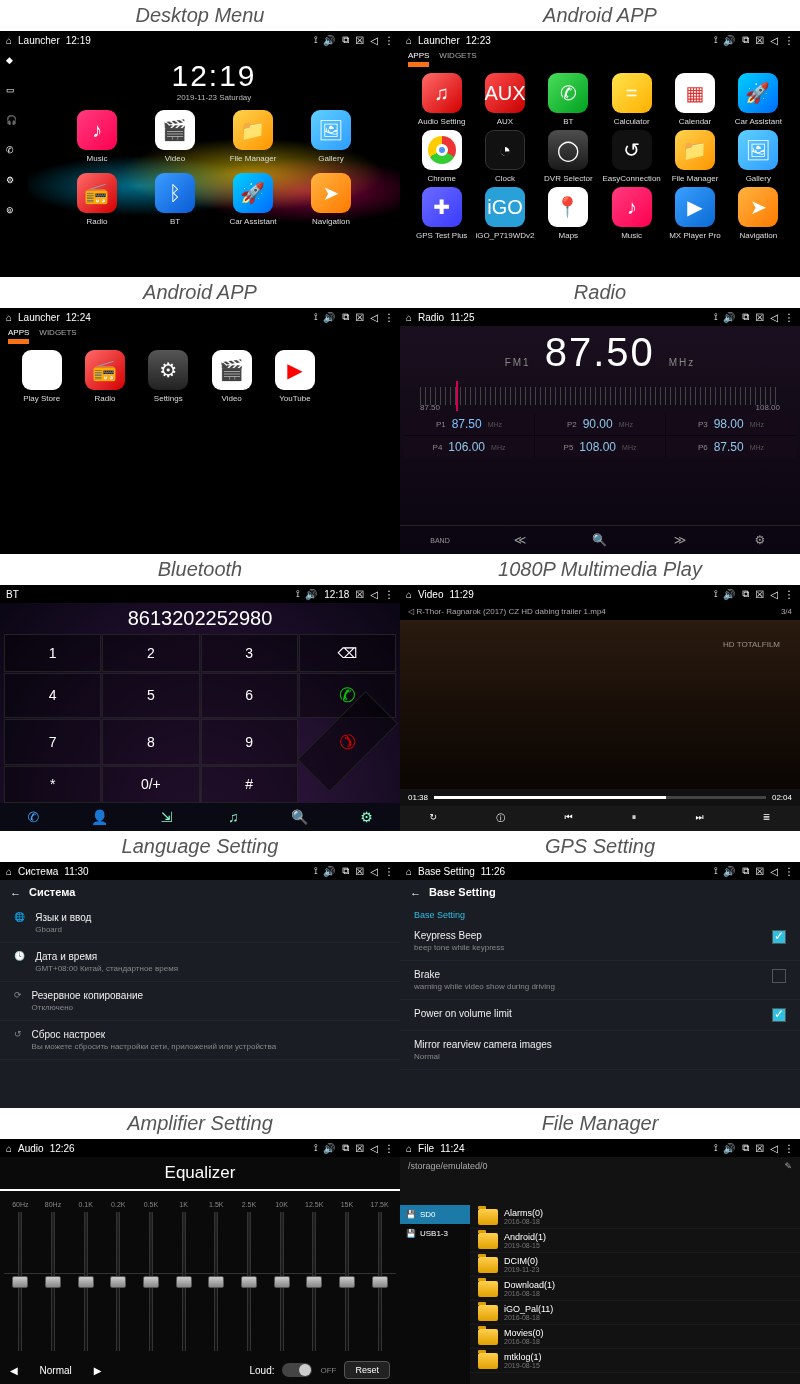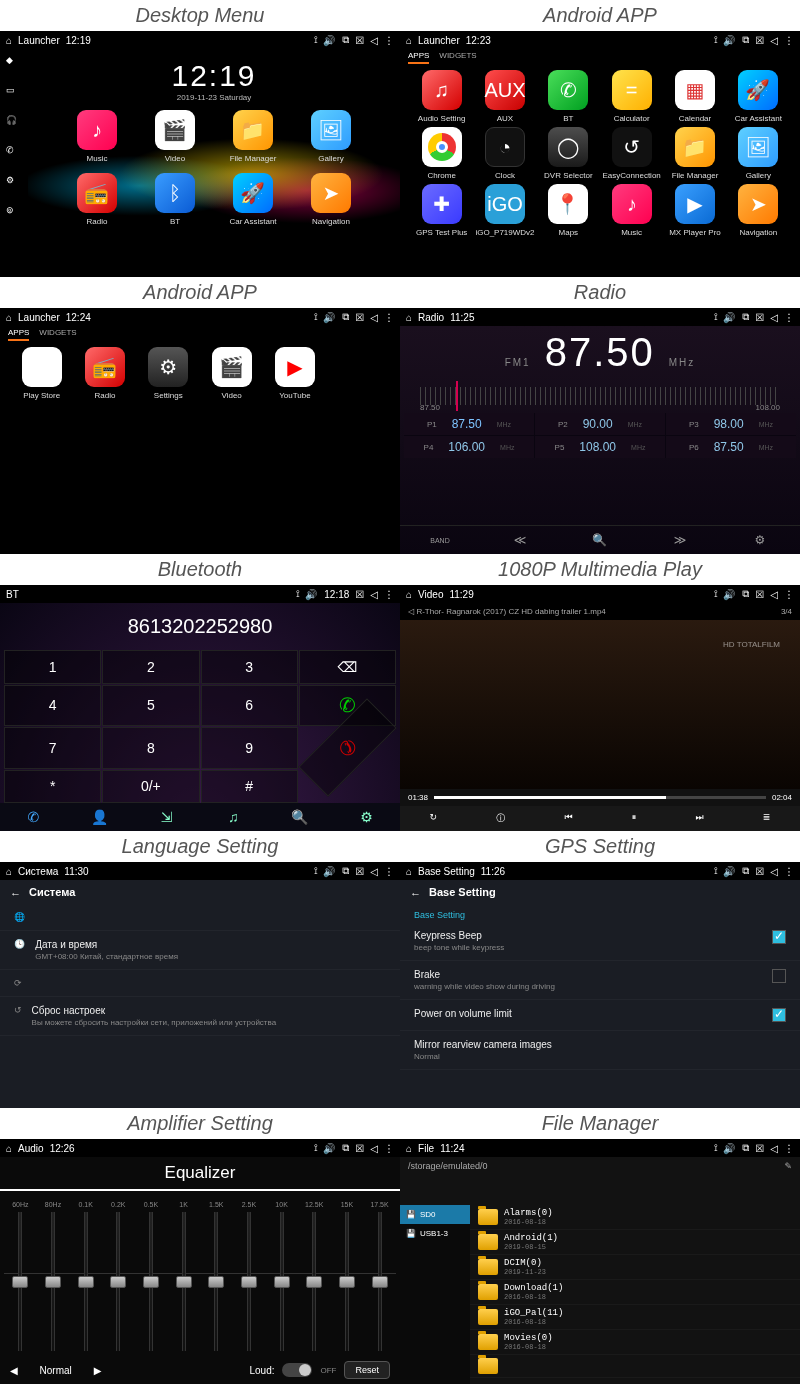--- a/index.html
+++ b/index.html
@@ -3,21 +3,21 @@
 <meta charset="utf-8">
 <style>
   * { margin:0; padding:0; box-sizing:border-box; }
   body { background:#fff; font-family:"Segoe UI",Arial,sans-serif; width:800px; }
   .grid { display:grid; grid-template-columns:1fr 1fr; }
   .cell { }
   .cell-title { font-size:20px; color:#555; text-align:center; padding:4px 0; font-style:italic; font-weight:300; }
   .screen { background:#000; height:246px; color:#fff; font-size:9px; position:relative; overflow:hidden; }
   .statusbar { display:flex; align-items:center; height:18px; padding:0 6px; gap:6px; background:#000; font-size:10px; }
   .under-tabs { display:flex; gap:10px; padding:2px 8px; font-size:8px; color:#aaa; }
-  .under-tabs .active { color:#fff; border-bottom:2px solid #f97316; padding-bottom:2px; }
+  .under-tabs .active { color:#fff; border-bottom:5px solid #f97316; padding-bottom:2px; }
   
   .desk { display:flex; flex:1; height:calc(100% - 18px); }
   .sidebar { width:28px; display:flex; flex-direction:column; align-items:center; gap:14px; padding-top:6px; background:#000; }
   .sidebar .ico { width:16px; height:16px; }
   .deskmain { flex:1; position:relative; display:flex; flex-direction:column; align-items:center; }
   .wave { position:absolute; inset:0; background:
      radial-gradient(ellipse 220px 60px at 60% 55%,rgba(255,220,0,.6),transparent 60%),
      radial-gradient(ellipse 200px 50px at 30% 60%,rgba(0,200,255,.55),transparent 60%),
      radial-gradient(ellipse 200px 55px at 75% 62%,rgba(255,0,120,.55),transparent 60%),
      #000; }
@@ -59,30 +59,30 @@
   .radio-bg { background:linear-gradient(180deg,#1a0f1e,#0a0510); height:calc(100% - 18px); display:flex; flex-direction:column; }
   .freq-big { text-align:center; font-size:40px; font-weight:300; letter-spacing:2px; padding:4px 13px; display:flex; align-items:baseline; justify-content:center; gap:14px; }
   .freq-big .band { font-size:10px; color:#888; }
   .freq-big .mhz { font-size:10px; color:#888; }
   .dial { position:relative; height:30px; margin:2px 20px; }
   .dial-line { position:absolute; top:50%; left:0; right:0; height:18px; transform:translateY(-50%);
     background:repeating-linear-gradient(90deg,#444 0 1px,transparent 1px 5px); }
   .dial-needle { position:absolute; top:0; bottom:0; width:2px; background:#d4004f; left:10%; }
   .dial-lbl { position:absolute; font-size:8px; color:#888; top:22px; }
   .presets { display:grid; grid-template-columns:repeat(3,1fr); gap:1px; background:#0a0510; margin:0 4px; }
-  .preset { display:flex; align-items:center; justify-content:center; gap:15px; padding:4px 0; font-size:10px; background:#140a18; }
+  .preset { display:flex; align-items:center; justify-content:center; gap:6px; padding:4px 0; font-size:10px; background:#140a18; }
   .preset .pn { color:#888; font-size:8px; }
   .preset .pf { color:#8fc7e8; font-size:12px; }
   .preset .pu { color:#555; font-size:7px; }
   .preset.active .pf { color:#7ec4ff; }
   .radio-bottom { display:flex; justify-content:space-around; padding:4px 0; margin-top:auto; border-top:1px solid #222; }
   .rb-btn { width:30px; height:20px; display:flex; align-items:center; justify-content:center; color:#999; font-size:12px; }
   
   .bt-bg { background:radial-gradient(ellipse at 50% 100%,#3a1a4a,#0a0614); height:calc(100% - 18px); display:flex; flex-direction:column; }
-  .bt-num { text-align:center; font-size:20px; padding:12px 0; }
+  .bt-num { text-align:center; font-size:20px; padding:4px 0; }
   .dialpad { display:grid; grid-template-columns:repeat(4,1fr); gap:1px; flex:1; margin:0 4px; }
   .key { background:rgba(0,0,0,.4); border:1px solid #222; display:flex; align-items:center; justify-content:center; font-size:14px; }
   .key.call { font-size:20px; color:#0c0; }
   .key.end { font-size:20px; color:#c00; }
   .key.del { font-size:14px; }
   .bt-bottom { display:flex; justify-content:space-around; padding:6px 0; background:#0a0a14; }
   .bt-ico { width:20px; height:16px; display:flex; align-items:center; justify-content:center; color:#8fc; font-size:14px; }
   
   .vid-top { font-size:8px; color:#aaa; padding:4px 8px; display:flex; justify-content:space-between; }
   .vid-main { flex:1; background:linear-gradient(#2a1a0f,#0a0502); position:relative; }
@@ -121,21 +121,21 @@
   .fm-bg { background:#121212; height:calc(100% - 18px); display:flex; flex-direction:column;gap:30px; }
   .fm-path { padding:4px 8px; font-size:9px; color:#aaa; display:flex; justify-content:space-between; }
   .fm-body { display:flex; flex:1; overflow:hidden; }
   .fm-side { width:70px; background:#0a0a0a; }
   .fm-sitem { padding:5px 6px; font-size:8px; display:flex; align-items:center; gap:4px; }
   .fm-sitem.active { background:#1b7aa8; }
   .fm-list { flex:1; overflow:hidden; }
   .fm-row { display:flex; align-items:center; gap:6px; padding:3px 8px; border-bottom:1px solid #1a1a1a; }
   .fm-folder { width:20px; height:16px; background:linear-gradient(#ffcf4d,#e0a000); border-radius:2px; position:relative; }
   .fm-folder:before{ content:""; position:absolute; top:-3px; left:0; width:8px; height:3px; background:#e0a000; border-radius:1px 1px 0 0;}
-  .fm-text { flex:1;font-family:Liberation Mono, monospace; }
+  .fm-text { flex:1; }
   .fm-name { font-size:9px; }
   .fm-date { font-size:7px; color:#777; }
   .chrome-circle { width:28px; height:28px; border-radius:50%; background:conic-gradient(#e33 0 120deg,#3c3 120deg 240deg,#fc0 240deg); position:relative; }
   .chrome-circle:after { content:""; position:absolute; inset:8px; background:#4a90ff; border-radius:50%; border:3px solid #fff; }
 </style>
 </head>
 <body>
 
 <div class="grid">
 
@@ -523,30 +523,38 @@
     <span>⋮</span>
   </div>
   <div class="set-bg">
     <div class="set-head">
             <span>←</span>
             <span>Система</span>
           </div>
     <div id="lang-list">
             <div class="set-item">
               <span style="color:#888">🌐</span>
+              <div class="set-text">
+                <div class="set-title">Язык и ввод</div>
+                <div class="set-sub">Gboard</div>
+              </div>
             </div>
             <div class="set-item">
               <span style="color:#888">🕓</span>
               <div class="set-text">
                 <div class="set-title">Дата и время</div>
                 <div class="set-sub">GMT+08:00 Китай, стандартное время</div>
               </div>
             </div>
             <div class="set-item">
               <span style="color:#888">⟳</span>
+              <div class="set-text">
+                <div class="set-title">Резервное копирование</div>
+                <div class="set-sub">Отключено</div>
+              </div>
             </div>
             <div class="set-item">
               <span style="color:#888">↺</span>
               <div class="set-text">
                 <div class="set-title">Сброс настроек</div>
                 <div class="set-sub">Вы можете сбросить настройки сети, приложений или устройства</div>
               </div>
             </div>
           </div>
   </div>
@@ -782,20 +790,24 @@
               </div>
               <div class="fm-row">
                 <div class="fm-folder"></div>
                 <div class="fm-text">
                   <div class="fm-name">Movies(0)</div>
                   <div class="fm-date">2016-08-18</div>
                 </div>
               </div>
               <div class="fm-row">
                 <div class="fm-folder"></div>
+                <div class="fm-text">
+                  <div class="fm-name">mtklog(1)</div>
+                  <div class="fm-date">2019-08-15</div>
+                </div>
               </div>
             </div>
     </div>
   </div>
 </div>
 </div>
 
 </div>
 
 </body></html>

